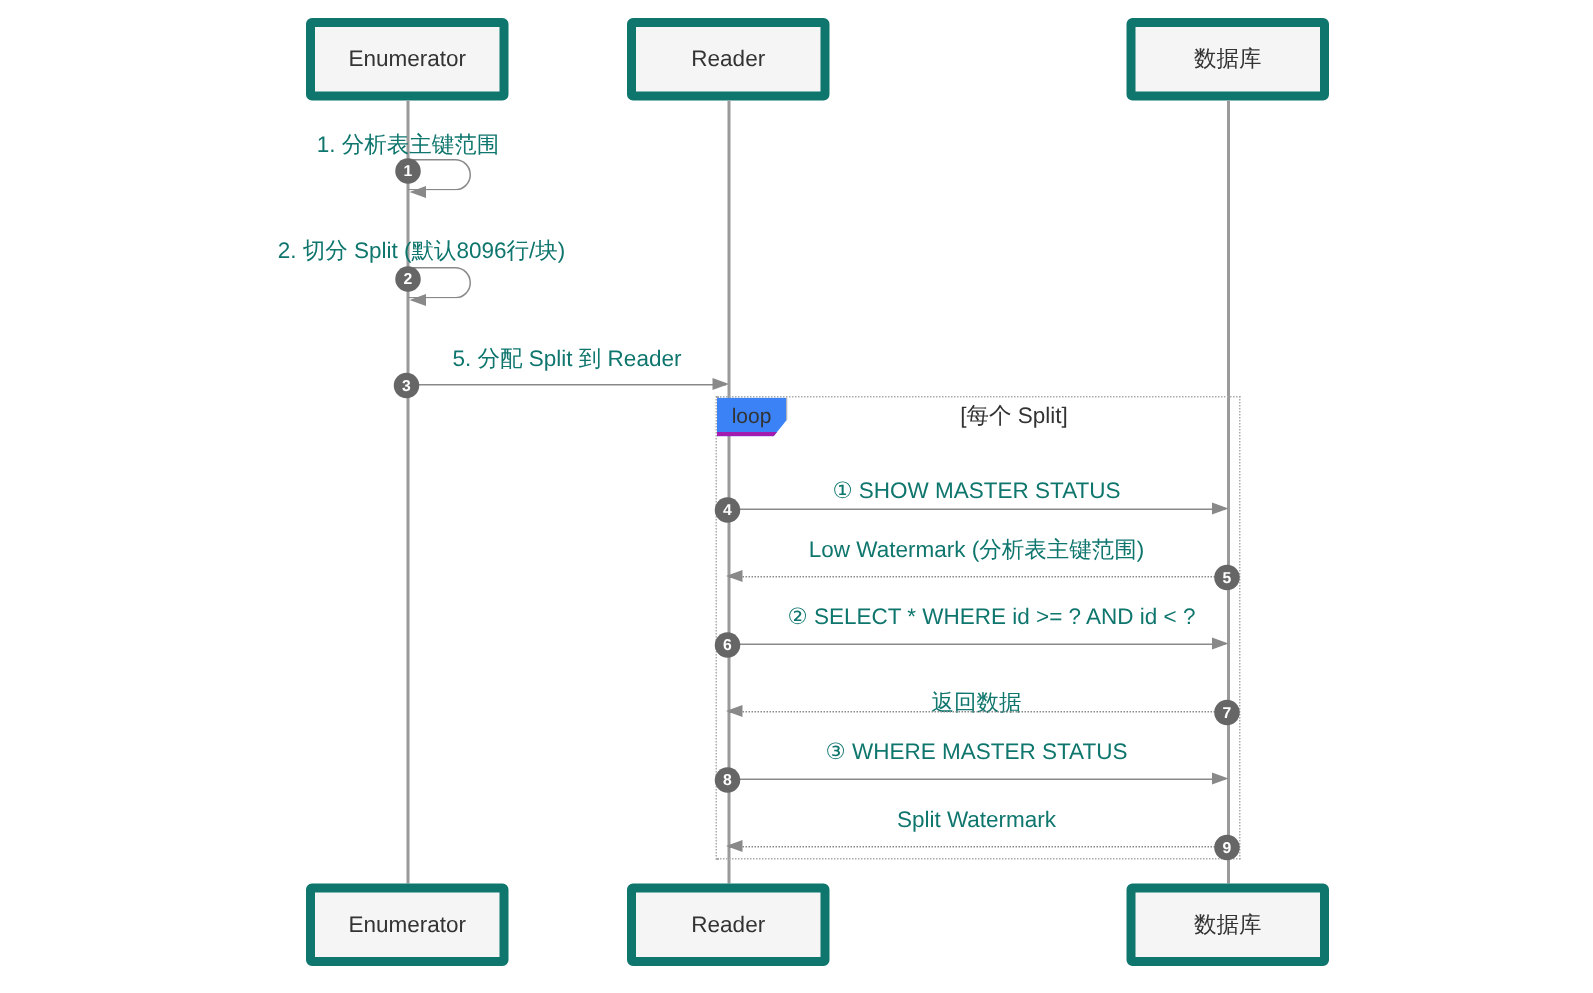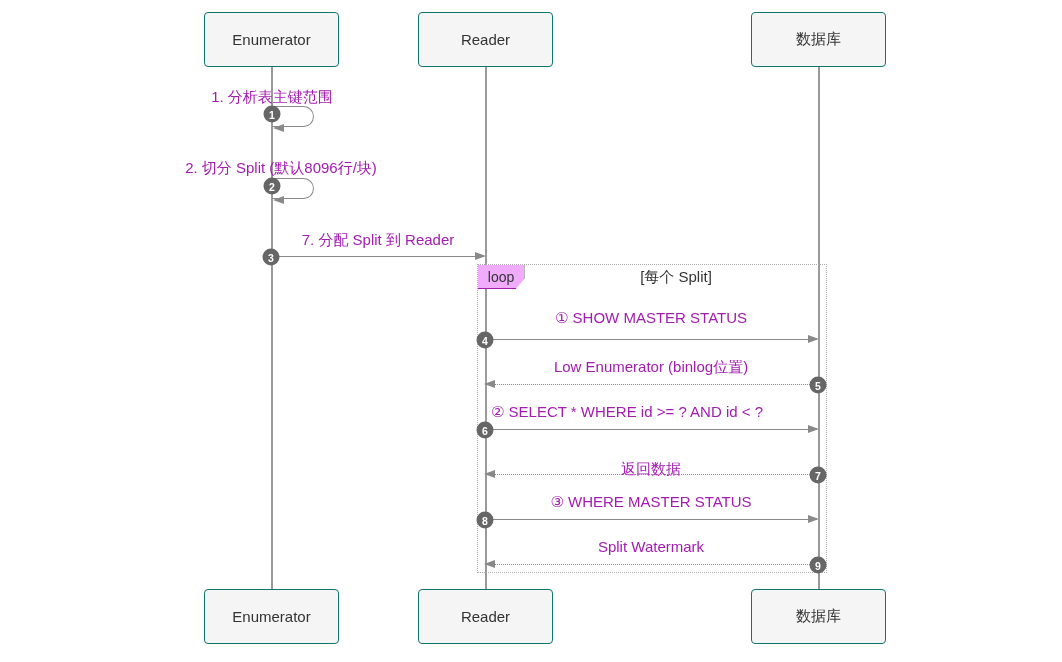--- a/index.html
+++ b/index.html
@@ -3,30 +3,30 @@
 <meta charset="utf-8">
 <style>
   html,body{margin:0;padding:0;background:#fff;}
   #stage{
     position:relative;width:1062px;height:662px;background:#ffffff;overflow:hidden;
     font-family:"Liberation Sans","DejaVu Sans",sans-serif;color:#333;
   }
   
   .pbox{
     position:absolute;width:135px;height:55px;
-    background:#f5f5f5;border:1px solid #0f766e;border-radius:4px;
+    background:#f5f5f5;border:6px solid #0f766e;border-radius:4px;
     display:flex;align-items:center;justify-content:center;
     font-size:15px;color:#333;box-sizing:border-box;
   }
   
   .lifeline{position:absolute;width:1.5px;background:#9a9a9a;top:67px;height:522px;}
   
   .mlabel{
     position:absolute;transform:translateX(-50%);
-    font-size:15px;color:#a21caf;white-space:nowrap;line-height:18px;
+    font-size:15px;color:#0f766e;white-space:nowrap;line-height:18px;
   }
   
   .arrow{position:absolute;height:0;border-top:1.5px solid #898989;}
   .arrow.right::after{
     content:"";position:absolute;right:-2px;top:-5.5px;width:0;height:0;
     border-left:11px solid #898989;border-top:4.5px solid transparent;border-bottom:4.5px solid transparent;
   }
   
   .arrow.dotted{border-top:1.5px dotted #898989;}
   .arrow.left::after{
@@ -49,21 +49,21 @@
     display:flex;align-items:center;justify-content:center;
     transform:translate(-50%,-50%);z-index:3;
   }
   
   .loopframe{
     position:absolute;left:477px;top:264px;width:350px;height:309px;
     border:1.5px dotted #ababab;box-sizing:border-box;
   }
   .looptab{
     position:absolute;left:0;top:0;width:46px;height:23px;
-    background:#f0abfc;border-right:1px solid #b5b5b5;border-bottom:1px solid #a21caf;
+    background:#3b82f6;border-right:1px solid #b5b5b5;border-bottom:3px solid #a21caf;
     clip-path:polygon(0 0,100% 0,100% 55%,80% 100%,0 100%);
     display:flex;align-items:center;justify-content:center;
     font-size:14px;color:#333;
   }
   .loopcond{
     position:absolute;left:0;top:3px;width:100%;text-align:center;
     font-size:15px;color:#333;padding-left:24px;
   }
 </style>
 </head>
@@ -91,44 +91,44 @@
     <div class="badge" style="left:272px;top:114px">1</div>
   </div>
 
   <div>
     <div class="mlabel" style="left:281px;top:159px">2. 切分 Split (默认8096行/块)</div>
     <div class="selfloop" style="left:272px;top:178px"></div>
     <div class="badge" style="left:272px;top:186px">2</div>
   </div>
 
   <div>
-    <div class="mlabel" style="left:378px;top:231px">7. 分配 Split 到 Reader</div>
+    <div class="mlabel" style="left:378px;top:231px">5. 分配 Split 到 Reader</div>
     <div class="arrow right" style="left:271px;top:256px;width:213px"></div>
     <div class="badge" style="left:271px;top:257px">3</div>
   </div>
 
   <div class="loopframe">
     <div class="looptab">loop</div>
     <div class="loopcond">[每个 Split]</div>
   </div>
 
   <div>
-    <div class="mlabel" style="left:651px;top:309px">① SHOW MASTER STATUS</div>
+    <div class="mlabel" style="left:651px;top:319px">① SHOW MASTER STATUS</div>
     <div class="arrow right" style="left:485px;top:339px;width:332px"></div>
     <div class="badge" style="left:485px;top:340px">4</div>
   </div>
 
   <div>
-    <div class="mlabel" style="left:651px;top:358px">Low Enumerator (binlog位置)</div>
+    <div class="mlabel" style="left:651px;top:358px">Low Watermark (分析表主键范围)</div>
     <div class="arrow dotted left" style="left:486px;top:384px;width:332px"></div>
     <div class="badge" style="left:818px;top:385px">5</div>
   </div>
 
   <div>
-    <div class="mlabel" style="left:627px;top:403px">② SELECT * WHERE id &gt;= ? AND id &lt; ?</div>
+    <div class="mlabel" style="left:661px;top:403px">② SELECT * WHERE id &gt;= ? AND id &lt; ?</div>
     <div class="arrow right" style="left:485px;top:429px;width:332px"></div>
     <div class="badge" style="left:485px;top:430px">6</div>
   </div>
 
   <div>
     <div class="mlabel" style="left:651px;top:460px">返回数据</div>
     <div class="arrow dotted left" style="left:486px;top:474px;width:332px"></div>
     <div class="badge" style="left:818px;top:475px">7</div>
   </div>
 

